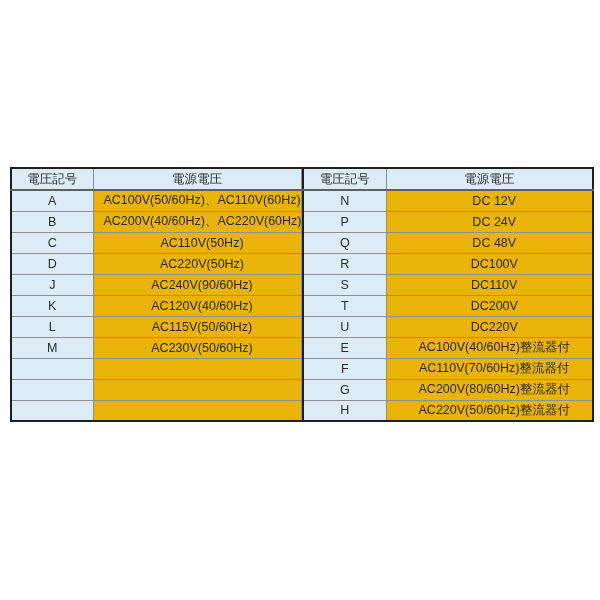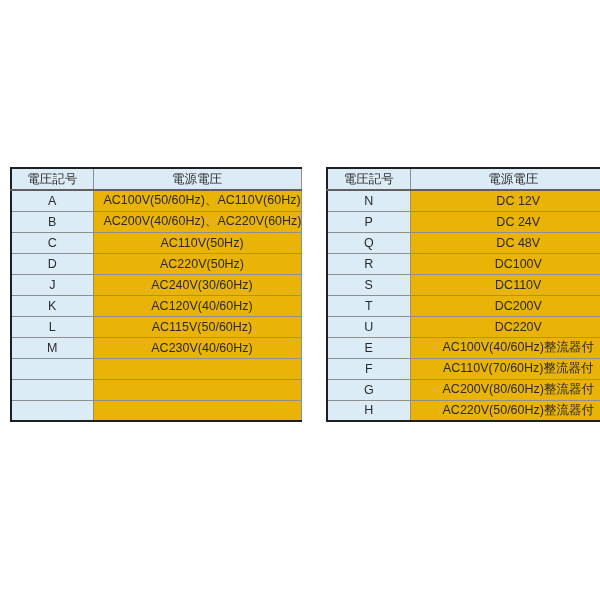--- a/index.html
+++ b/index.html
@@ -23,21 +23,20 @@
     height: 600px;
     background: #ffffff;
     overflow: hidden;
   }
   .table-wrap {
     position: absolute;
     left: 10px;
     top: 167px;
     width: 580px;
     display: flex;
-    gap: 24px;
   }
   table.vtable {
     border-collapse: collapse;
     table-layout: fixed;
     width: 290px;
     border: 2px solid var(--outer-border);
   }
   table.vtable th,
   table.vtable td {
     border: 1px solid var(--grid-line);
@@ -101,33 +100,33 @@
           <tr>
             <td class="code-cell">C</td>
             <td class="voltage-cell">AC110V(50Hz)</td>
           </tr>
           <tr>
             <td class="code-cell">D</td>
             <td class="voltage-cell">AC220V(50Hz)</td>
           </tr>
           <tr>
             <td class="code-cell">J</td>
-            <td class="voltage-cell">AC240V(30/60Hz)</td>
+            <td class="voltage-cell">AC240V(90/60Hz)</td>
           </tr>
           <tr>
             <td class="code-cell">K</td>
             <td class="voltage-cell">AC120V(40/60Hz)</td>
           </tr>
           <tr>
             <td class="code-cell">L</td>
             <td class="voltage-cell">AC115V(50/60Hz)</td>
           </tr>
           <tr>
             <td class="code-cell">M</td>
-            <td class="voltage-cell">AC230V(40/60Hz)</td>
+            <td class="voltage-cell">AC230V(50/60Hz)</td>
           </tr>
           <tr>
             <td class="code-cell"></td>
             <td class="voltage-cell"></td>
           </tr>
           <tr>
             <td class="code-cell"></td>
             <td class="voltage-cell"></td>
           </tr>
           <tr>

